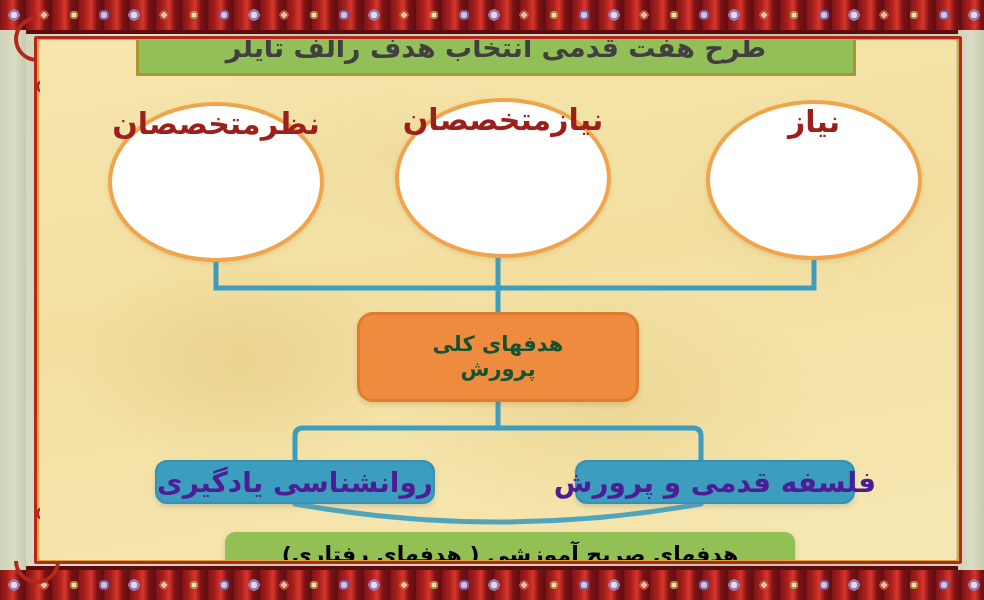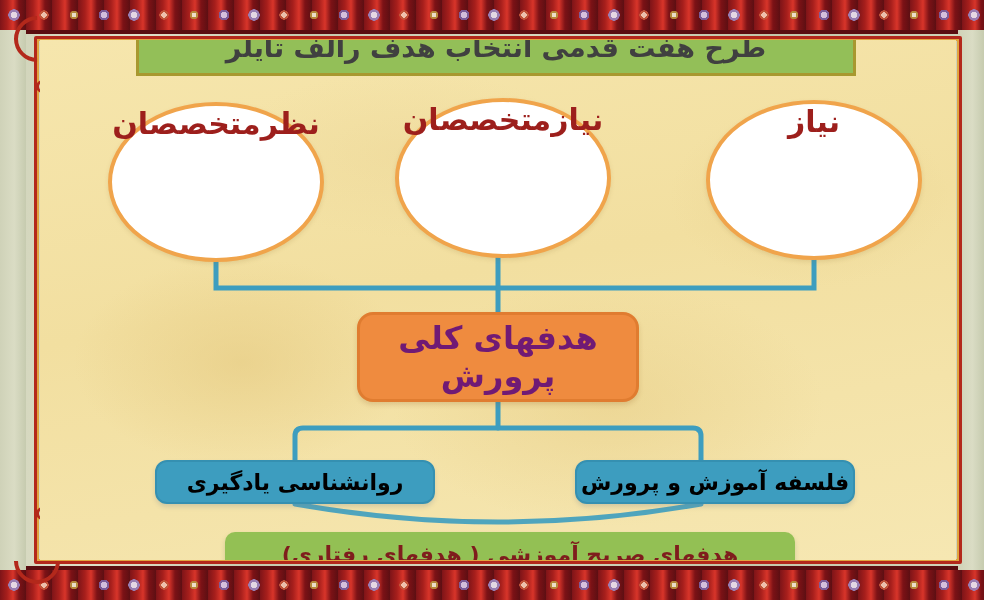--- a/index.html
+++ b/index.html
@@ -116,42 +116,42 @@
   .wires{position:absolute;left:0;top:0;width:100%;height:100%;pointer-events:none;}
 
   
   .main-box{
     position:absolute;left:317px;top:272px;width:282px;height:90px;
     background:#ef8b3f;border:3px solid #e07c30;border-radius:16px;
     display:flex;flex-direction:column;align-items:center;justify-content:center;
     box-shadow:0 3px 5px rgba(150,100,40,.22);
   }
   .main-box span{
-    color:#701a75;font-size:32px;font-weight:bold;line-height:1.2;text-align:center;display:block;
+    color:#14532d;font-size:21px;font-weight:bold;line-height:1.2;text-align:center;display:block;
   }
 
   
   .blue-box{
     position:absolute;top:420px;height:44px;
     background:#3d9dbf;border:2px solid #3590b1;border-radius:12px;
     display:flex;align-items:center;justify-content:center;
     box-shadow:0 3px 4px rgba(120,130,140,.25);
   }
-  .blue-box span{color:#000000;font-size:22px;font-weight:bold;white-space:nowrap;}
+  .blue-box span{color:#4c1d95;font-size:28px;font-weight:bold;white-space:nowrap;}
   .b-left {left:115px;width:280px;}
   .b-right{left:535px;width:280px;}
 
   
   .green-box{
     position:absolute;left:185px;top:492px;width:570px;height:44px;
     background:#93c054;border-radius:10px;
     display:flex;align-items:center;justify-content:center;
     box-shadow:0 3px 5px rgba(120,140,90,.3);
   }
-  .green-box span{color:#7f1d1d;font-size:22px;font-weight:bold;white-space:nowrap;}
+  .green-box span{color:#000000;font-size:22px;font-weight:bold;white-space:nowrap;}
 </style>
 </head>
 <body>
 
 <div class="stage">
 
   <div class="frame-outer">
     <div class="frame-band top"></div>
     <div class="band-flowers top"></div>
     <div class="band-edge t"></div>
@@ -208,21 +208,21 @@
     <div class="main-box">
       <span>هدفهای کلی</span>
       <span>پرورش</span>
     </div>
 
     <div class="blue-box b-left">
       <span>روانشناسی یادگیری</span>
     </div>
 
     <div class="blue-box b-right">
-      <span>فلسفه آموزش و پرورش</span>
+      <span>فلسفه قدمی و پرورش</span>
     </div>
 
     <div class="green-box">
       <span>هدفهای صریح آموزشی ( هدفهای رفتاری)</span>
     </div>
 
   </div>
 </div>
 
 </body></html>

